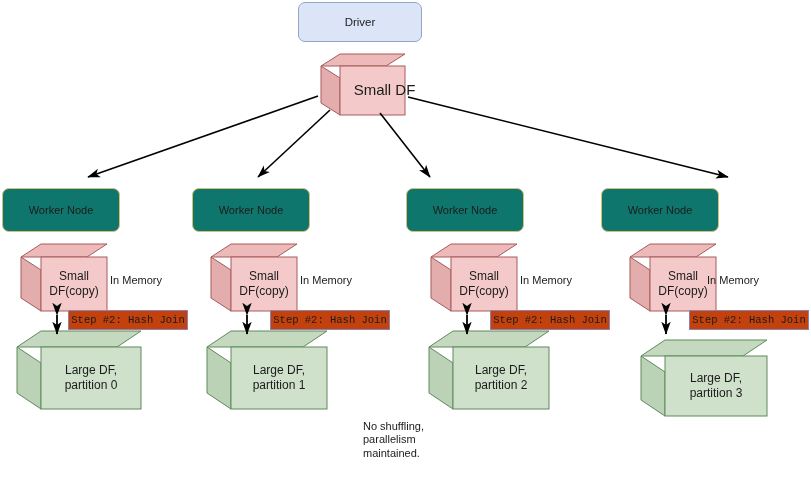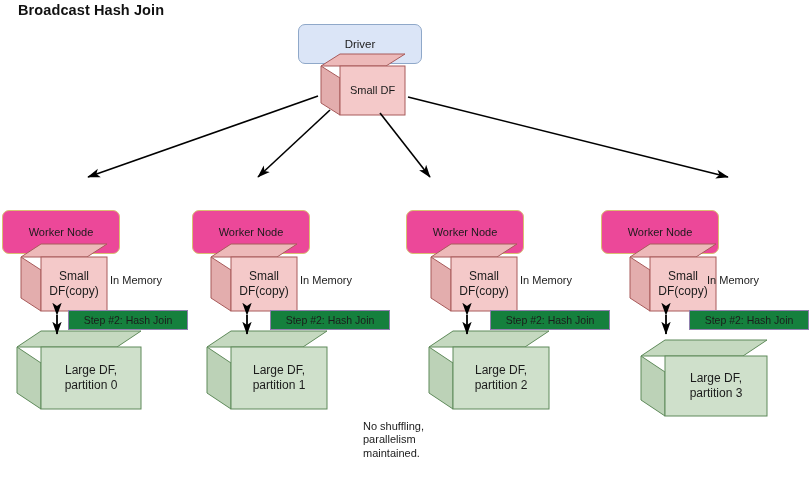--- a/index.html
+++ b/index.html
@@ -32,60 +32,60 @@
   
   .rbox {
     box-sizing: border-box;
     border-radius: 7px;
     display: flex;
     align-items: center;
     justify-content: center;
     font-size: 11.5px;
     color: #1b1b1b;
     text-align: center;
-    margin-top: 22px;
   }
   .driver-box {
     background: #dbe5f7;
     border: 1px solid #8fa8c9;
   }
   .worker-box {
-    background: #ec4899;
+    background: #0f766e;
     border: 1px solid #d9bf72;
     font-size: 11px;
   }
 
   
   .step-box {
     box-sizing: border-box;
-    background: #15803d;
+    background: #c2410c;
     border: 1px solid #9080ae;
     display: flex;
     align-items: center;
     justify-content: center;
     font-size: 10.5px;
     color: #1b1b1b;
     white-space: nowrap;
+    font-family: Liberation Mono, monospace;
   }
 
   
   .cube { position: absolute; }
   .cube svg { display: block; }
   .cube-label {
     position: absolute;
     display: flex;
     align-items: center;
     justify-content: center;
     text-align: center;
     font-size: 12px;
     line-height: 1.22;
     color: #1b1b1b;
     pointer-events: none;
   }
-  .cube-label.big { font-size: 11px; }
+  .cube-label.big { font-size: 15px; padding-left: 12px; }
 
   
   .note {
     font-size: 11px;
     color: #1b1b1b;
     white-space: nowrap;
     margin-top: 11px;
   }
   #footnote {
     font-size: 11px;
@@ -103,21 +103,20 @@
     left: 0; top: 0;
     width: 811px; height: 481px;
     pointer-events: none;
   }
 </style>
 </head>
 <body>
 
 <div id="canvas">
 
-  <div class="abs" id="title">Broadcast Hash Join</div>
 
   <div class="abs rbox driver-box" style="left:298px; top:2px; width:124px; height:40px;">
     <span>Driver</span>
   </div>
 
   <div class="cube" style="left:320px; top:53px; width:86px; height:63px;">
     <svg width="86" height="63" viewBox="0 0 86 63">
       <polygon points="1,13 20,1 85,1 66,13" fill="#edb9b9" stroke="#a85b5b" stroke-width="1"></polygon>
       <polygon points="1,13 1,50 20,62 20,25" fill="#e3adad" stroke="#a85b5b" stroke-width="1"></polygon>
       <rect x="20" y="13" width="65" height="49" fill="#f4c9c9" stroke="#a85b5b" stroke-width="1"></rect>

